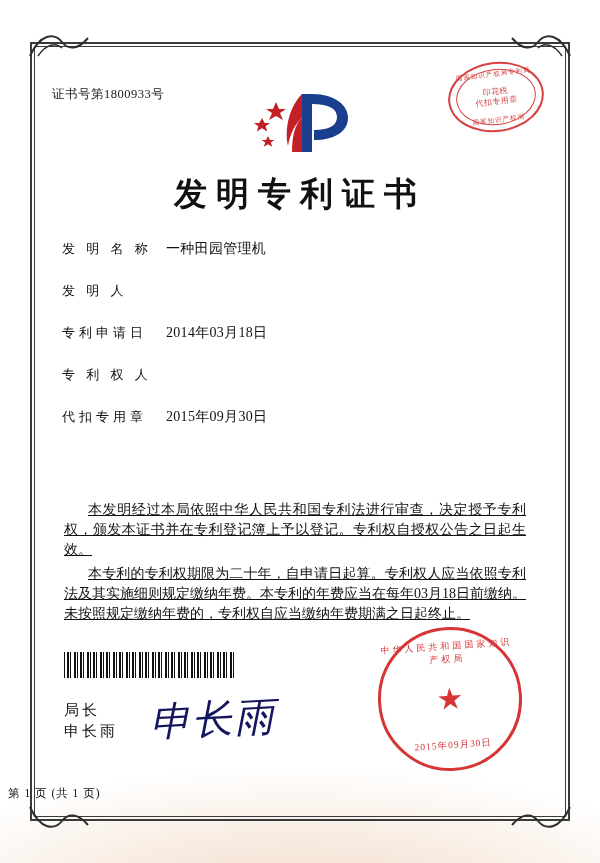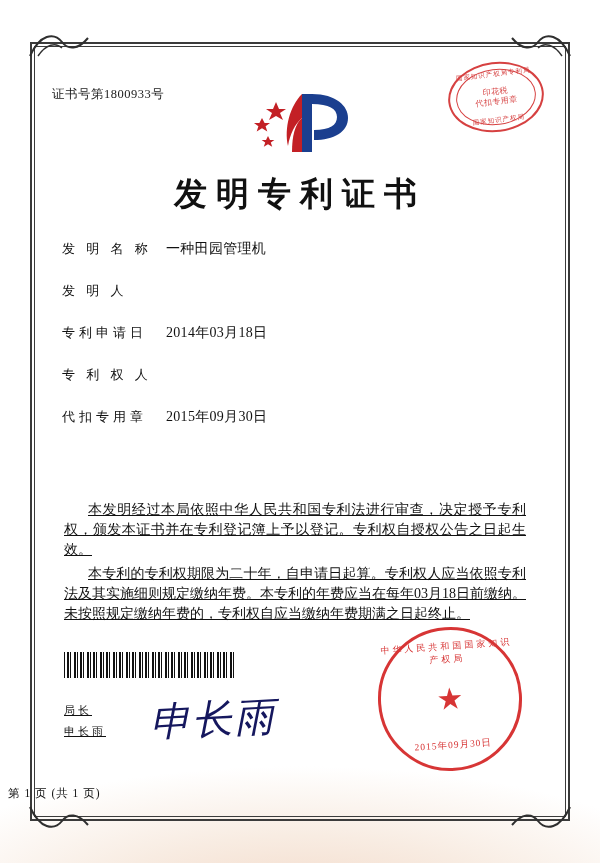--- a/index.html
+++ b/index.html
@@ -187,25 +187,24 @@
         #111 0px, #111 1px, #fff 1px, #fff 3px,
         #111 3px, #111 5px, #fff 5px, #fff 6px,
         #111 6px, #111 7px, #fff 7px, #fff 10px,
         #111 10px, #111 12px, #fff 12px, #fff 13px);
   }
 
   .signature-block {
     position: absolute;
     left: 64px;
     top: 700px;
-    font-size: 11px;
+    font-size: 15px;
     line-height: 21px;
     color: #111;
     letter-spacing: 3px;
-    text-decoration: underline;
   }
   .handwriting {
     position: absolute;
     left: 150px;
     top: 692px;
     font-family: "Liberation Serif", serif;
     font-size: 40px;
     font-style: italic;
     color: #15175e;
     letter-spacing: 2px;

